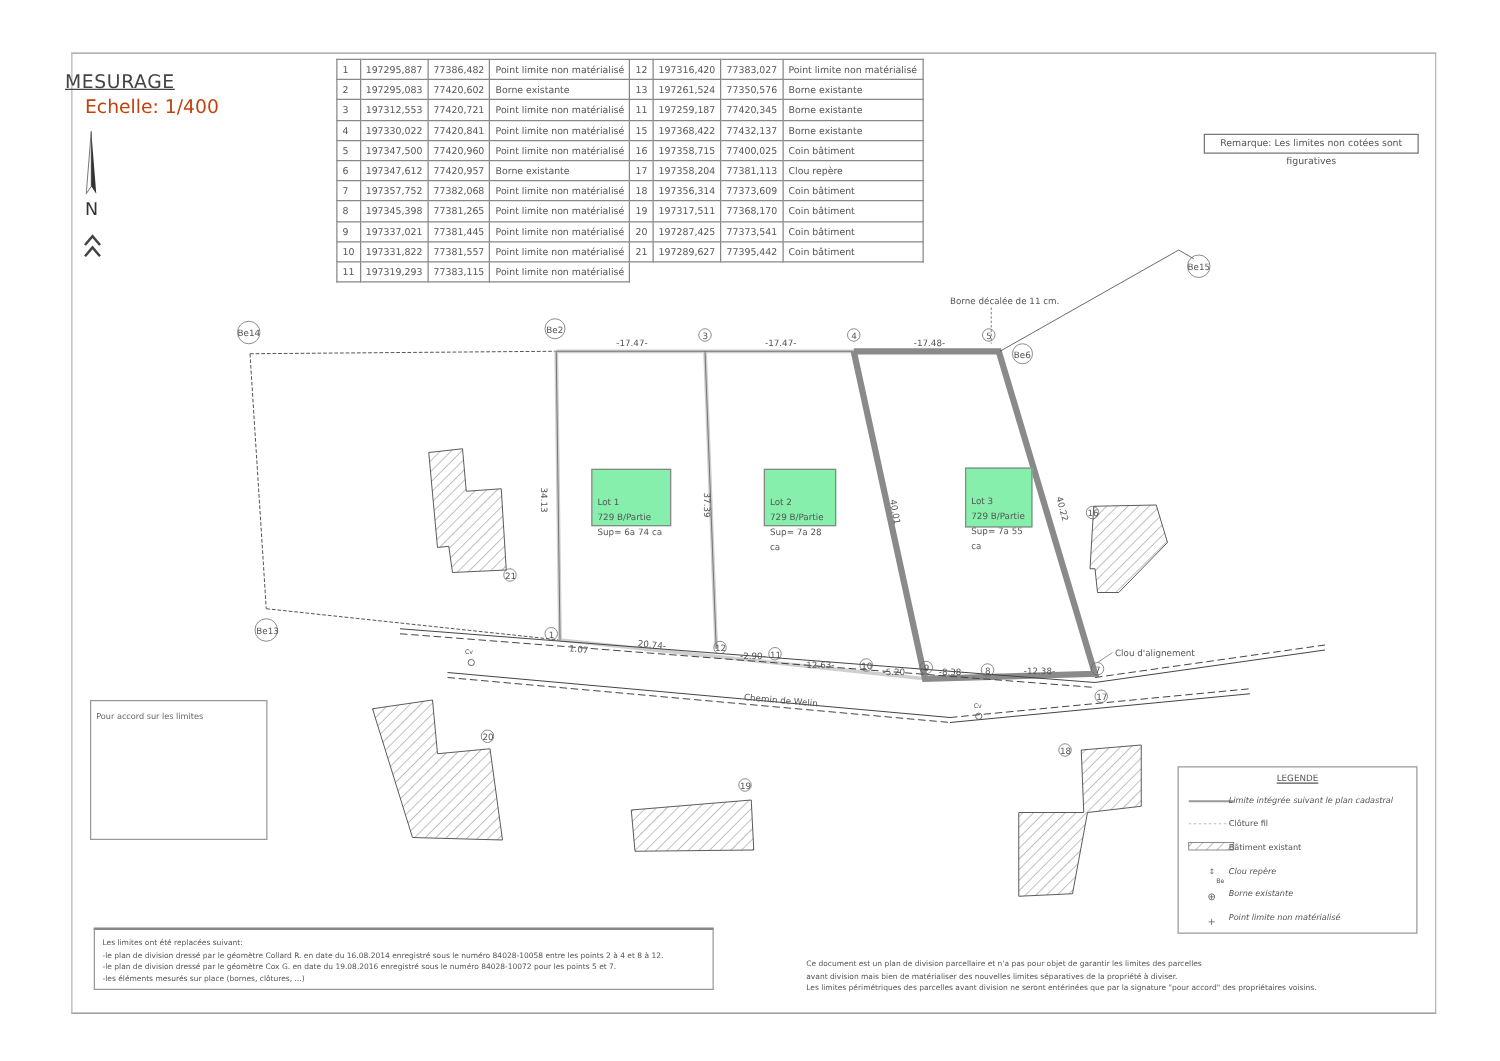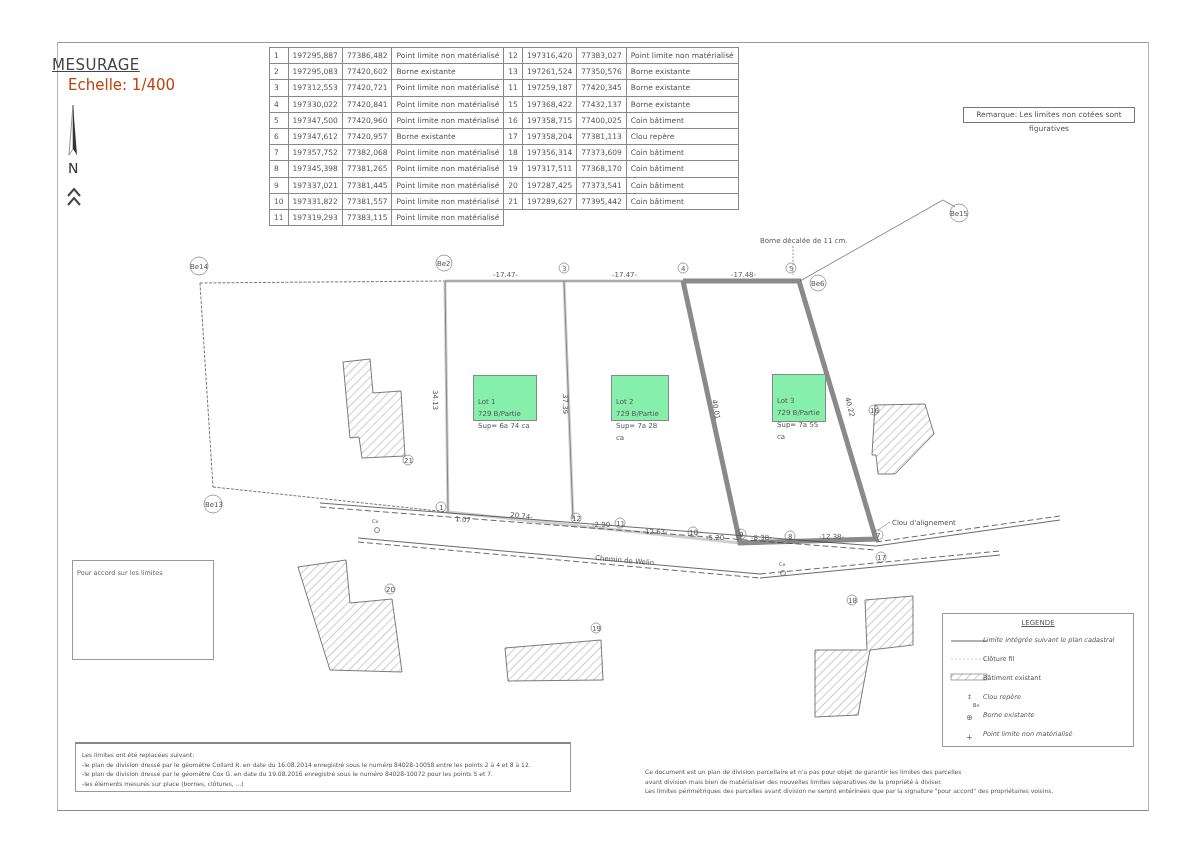--- a/index.html
+++ b/index.html
@@ -5,21 +5,21 @@
   html, body { margin:0; padding:0; background:#ffffff; }
   body { width:1200px; height:849px; position:relative; overflow:hidden; font-family:"DejaVu Sans", sans-serif; color:#333; }
   .sheet { position:absolute; left:57px; top:42px; width:1090px; height:767px; border:1px solid #b5b5b5; border-top-color:#999; border-bottom-color:#888; }
   .title { position:absolute; left:52px; top:56px; font-size:15px; color:#444; text-decoration:underline; letter-spacing:0.5px; }
   .scale { position:absolute; left:68px; top:76px; font-size:15px; color:#c2410c; }
   .coord-table { position:absolute; left:269px; top:47px; border-collapse:collapse; font-size:7.5px; color:#555; }
   .coord-table td { border:1px solid #888; padding:0 4px; height:15.2px; white-space:nowrap; }
   .coord-table .hdr { text-align:center; height:20px; }
   .coord-table .n { width:9px; }
   .remark { position:absolute; left:963px; top:63px; width:170px; height:14px; border:1px solid #777; font-size:7.5px; color:#555; text-align:center; line-height:14px;margin-top:44px; }
-  .accord { position:absolute; left:72px; top:560px; width:142px; height:100px; border:1px solid #999; font-size:6.5px; color:#666; padding:8px 4px; box-sizing:border-box; }
+  .accord { position:absolute; left:72px; top:560px; width:142px; height:112px; border:1px solid #999; font-size:6.5px; color:#666; padding:8px 4px; box-sizing:border-box; }
   .legend { position:absolute; left:942px; top:613px; width:190px; height:132px; border:1px solid #999; font-size:6.5px; color:#555; }
   .legend .lhead { position:absolute; left:0; width:190px; top:5px; text-align:center; font-size:7px;text-decoration:underline; }
   .legend .lbl { position:absolute; left:40px; }
   .notes { position:absolute; left:75px; top:742px; width:496px; height:50px; border:1px solid #999; border-top:2px solid #888; font-size:6px; color:#555; padding:6px 6px; box-sizing:border-box; line-height:9.5px; }
   .disclaimer { position:absolute; left:645px; top:767px; width:480px; font-size:6px; color:#555; line-height:9.5px; }
   svg.plan { position:absolute; left:0; top:0; }
   .lotbox { position:absolute; border:1px solid #888; background:#86efac; font-size:7px; color:#555; padding:20px 4px; box-sizing:border-box; line-height:12px; }
   .ptlabel { font-size:7px; fill:#555; font-family:"DejaVu Sans", sans-serif; }
   .dim { font-size:7px; fill:#555; font-family:"DejaVu Sans", sans-serif; }
   .north { position:absolute; left:66px; top:105px; }

